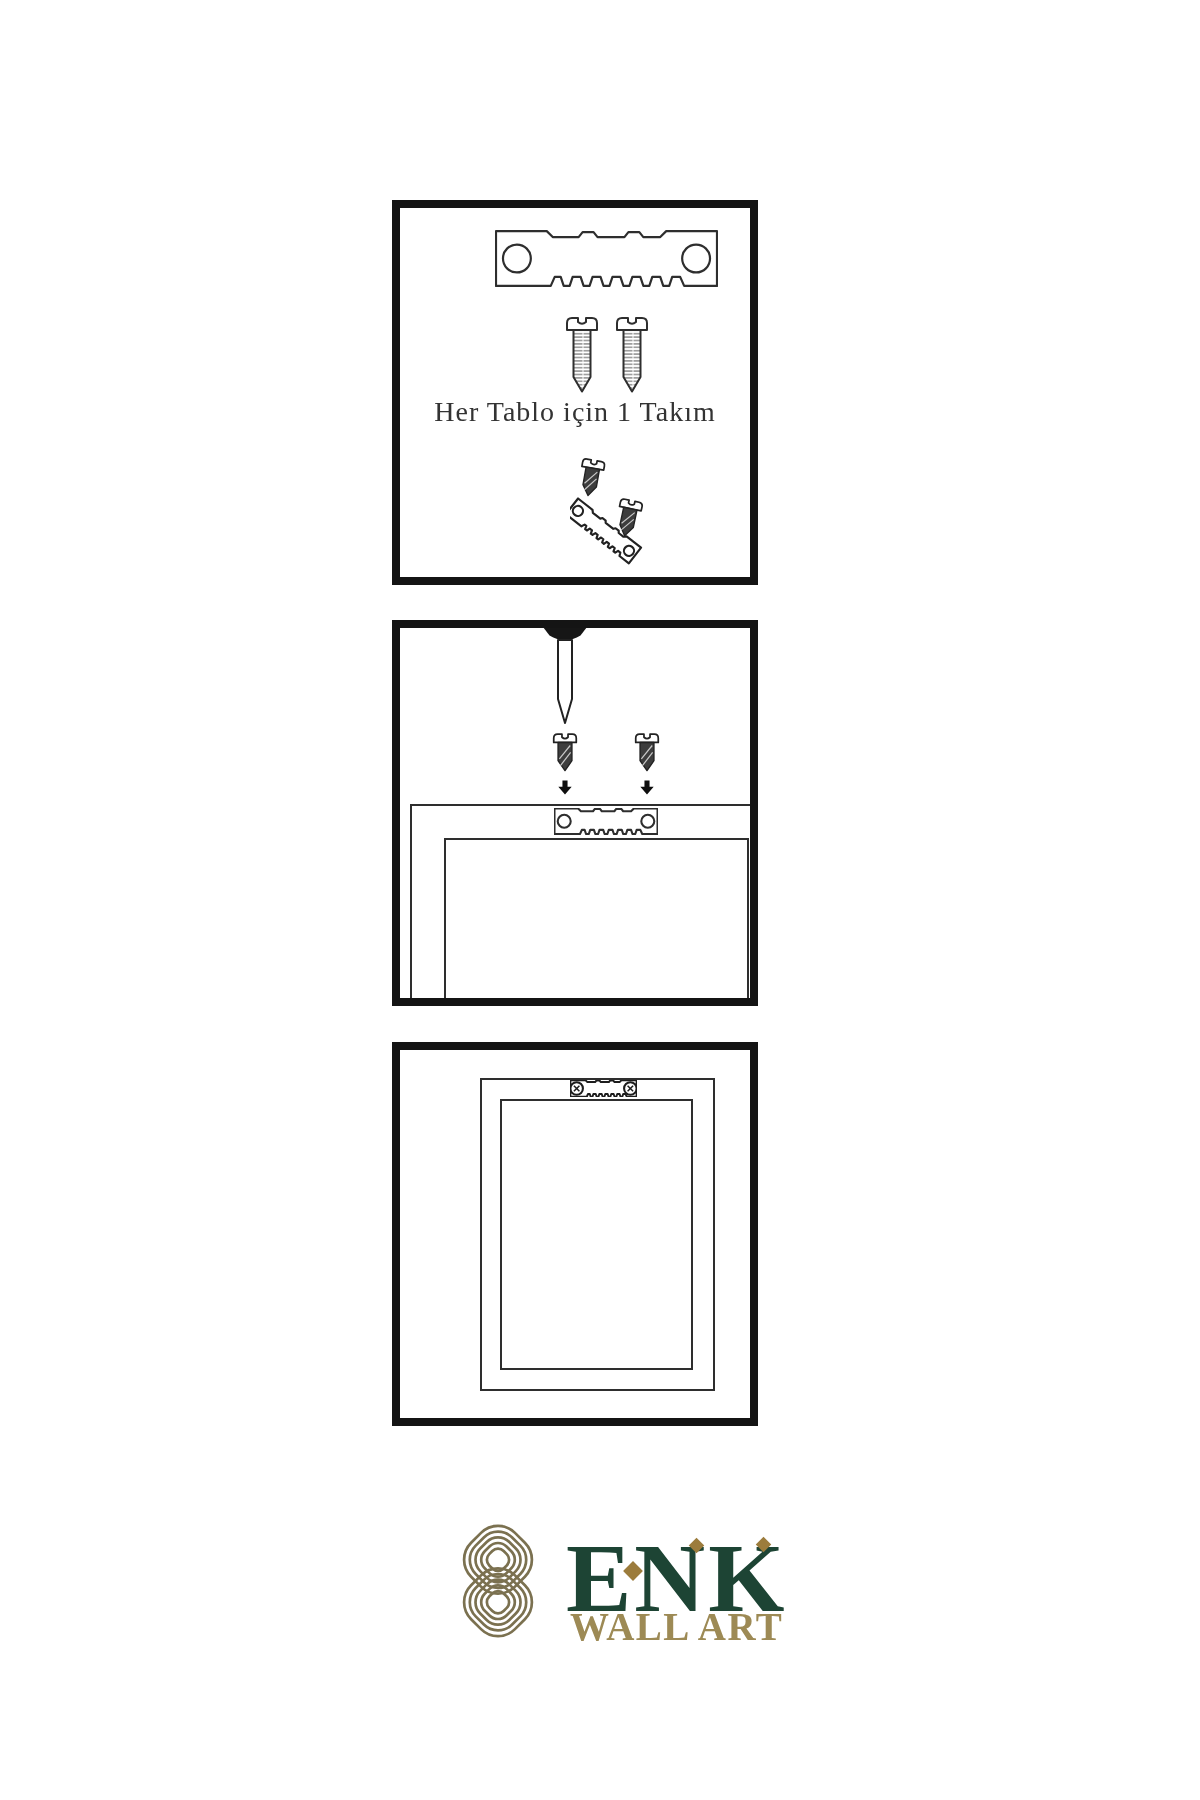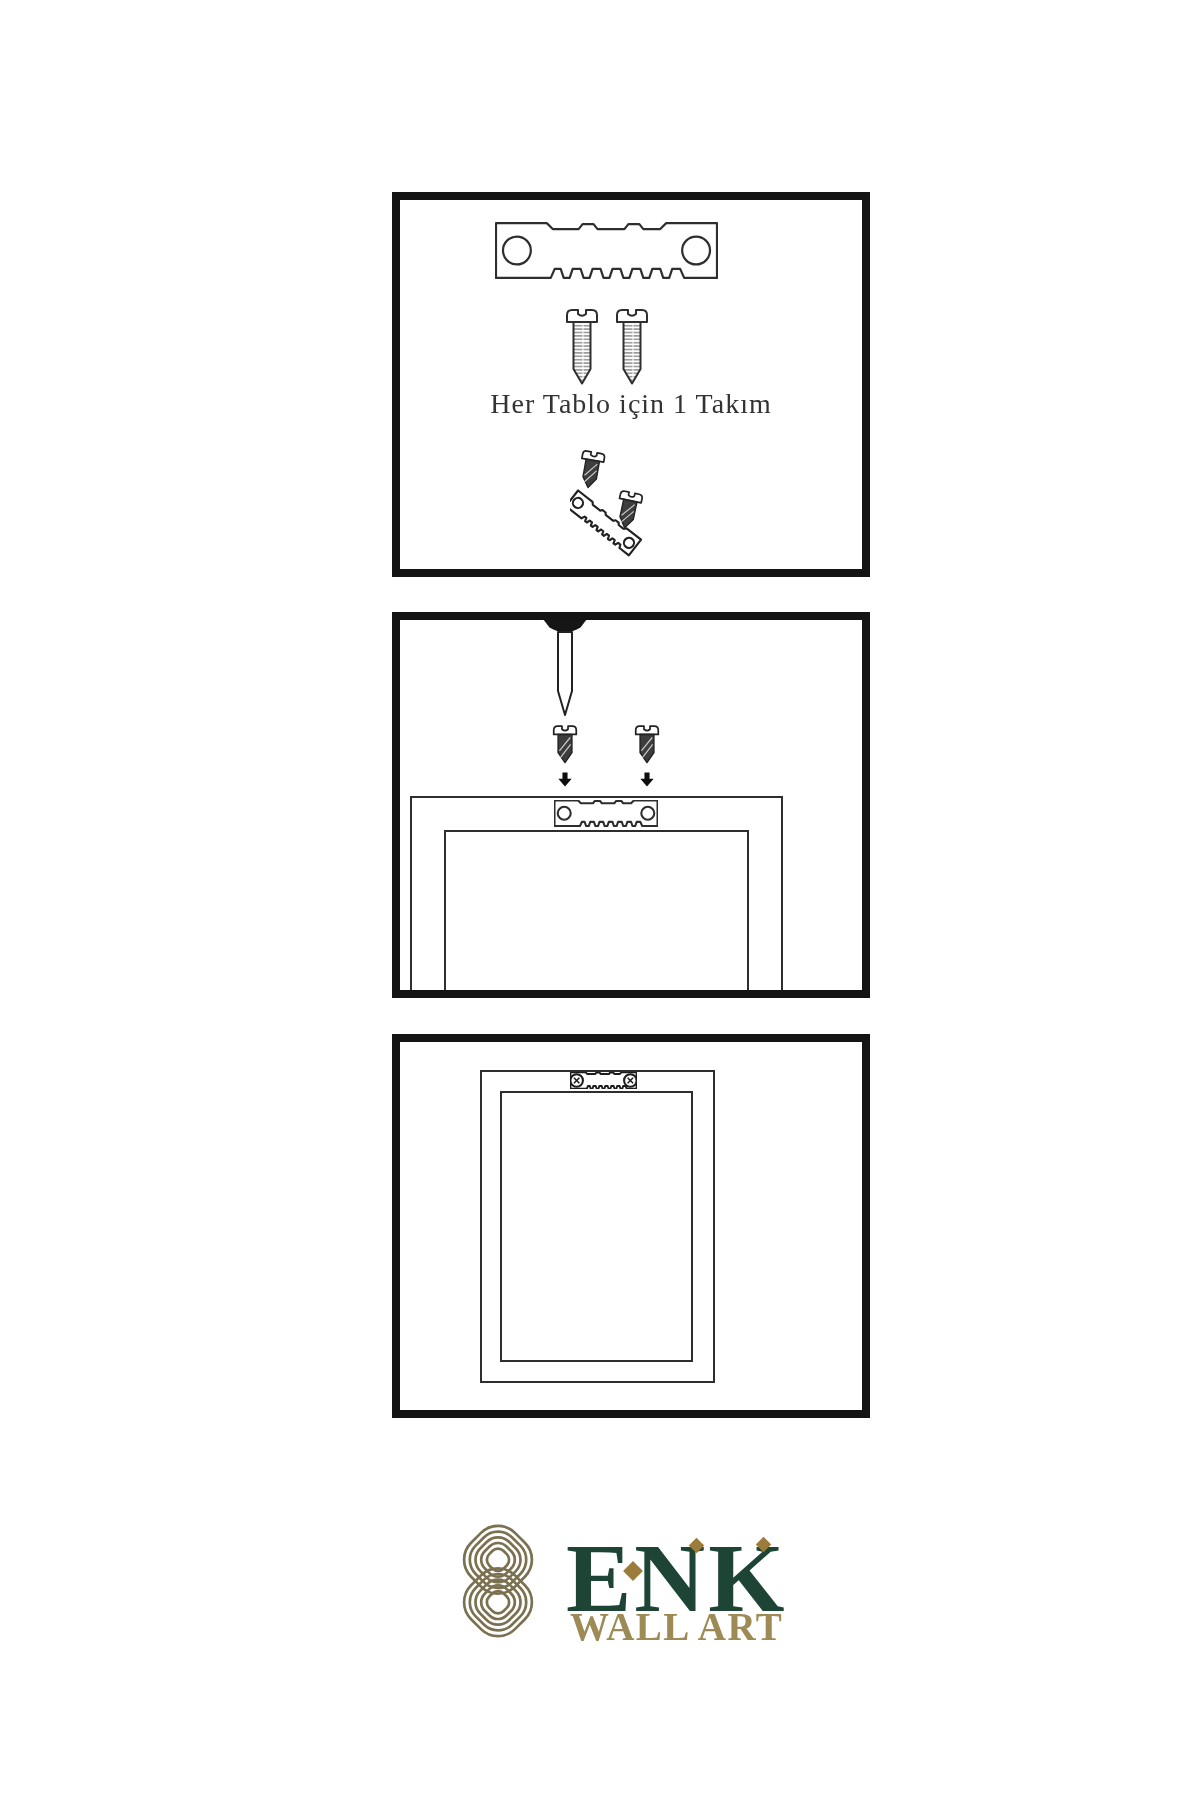--- a/index.html
+++ b/index.html
@@ -1,22 +1,22 @@
 <!DOCTYPE html>
 <html><head>
 <meta charset="utf-8">
 <style>
   html,body{margin:0;padding:0;}
   body{
     width:1200px;height:1800px;position:relative;background:#ffffff;
     font-family:"Liberation Serif", serif;overflow:hidden;
   }
   .panel{
-    position:absolute;left:392px;width:478px;box-sizing:border-box;
-    border:8px solid #141414;background:#ffffff;
+    position:absolute;left:392px;width:366px;box-sizing:border-box;
+    border:8px solid #141414;background:#ffffff;margin-top:8px;
   }
   .p1{top:192px;height:385px;}
   .p2{top:612px;height:386px;overflow:hidden;}
   .p3{top:1034px;height:384px;overflow:hidden;}
   .panel svg{position:absolute;display:block;}
   
   .plate-lg{left:95px;top:22px;}
   .screw.s1{left:165px;top:107px;}
   .screw.s2{left:215px;top:107px;}
   .caption{

